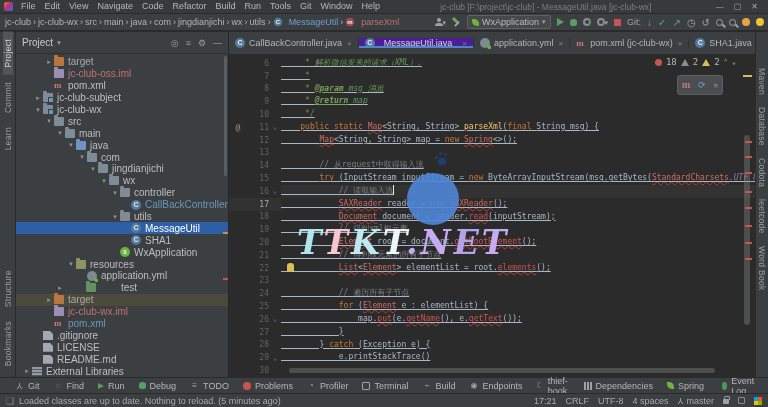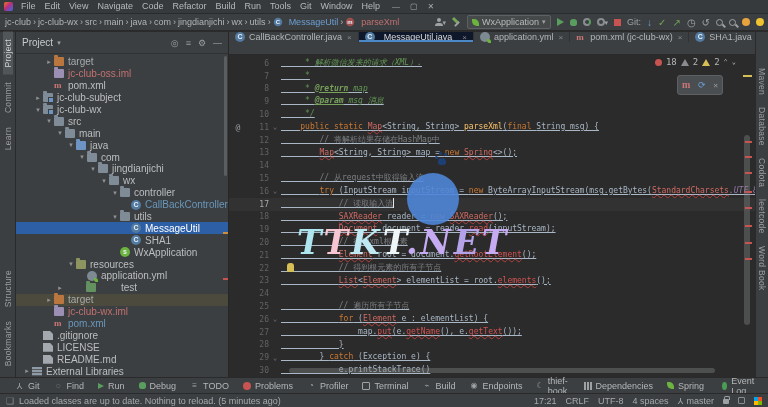--- a/index.html
+++ b/index.html
@@ -68,24 +68,24 @@
   .tic.jclass{background:#537aa0;} .tic.spring{background:#6db33f;}
   .tic.yml{background:#7d8a92;} .tic.yml::after{content:"";position:absolute;right:-1px;bottom:-1px;width:4px;height:4px;border-radius:0 70% 0 70%;background:#6db33f;}
   .tic.maven{background:none;color:#cb7676;font:bold 9px/9px "Liberation Serif",serif;} .tic.maven::before{display:none;}
   .tic.page{background:#a3a9ae;border-radius:0;clip-path:polygon(0 0,70% 0,100% 35%,100% 100%,0 100%);} .tic.page::before{display:none;}
   .tic.iml{background:#9b8fb3;}
   .tic.lib{background:repeating-linear-gradient(180deg,#8e9aa6 0 2px,#565a5e 2px 3px);border-radius:0;} .tic.lib::before{display:none;}
   #tree-scroll{position:absolute;right:1px;top:2px;width:3px;height:120px;background:#5a5e60;border-radius:2px;}
   .tree-tick{position:absolute;right:0;width:5px;height:2px;}
   
   #editorcol{flex:1;display:flex;flex-direction:column;min-width:0;}
-  #tabbar{height:23px;background:#3c3f41;border-bottom:1px solid #2a2a2a;display:flex;align-items:flex-start;overflow:hidden;}
+  #tabbar{height:23px;background:#3c3f41;border-bottom:1px solid #2a2a2a;display:flex;align-items:center;overflow:hidden;}
   .tab{display:flex;align-items:center;gap:4px;padding:0 6px;font-size:9px;color:#b4b6b8;border-right:1px solid #323232;position:relative;white-space:nowrap;}
   .tab .tic{margin:0;}
-  .tab.active{background:#0f172a;color:#d8dadc;gap:9px;}
+  .tab.active{background:#4c1d95;color:#d8dadc;gap:9px;}
   .tab.active::after{content:"";position:absolute;left:0;right:0;bottom:0;height:2px;background:#4a88c7;}
   .tab .x{color:#87898b;font-size:8px;margin-left:1px;}
   
   #editor{flex:1;position:relative;background:#2b2b2b;overflow:hidden;font-family:"DejaVu Sans Mono",monospace;}
   #codewrap{position:absolute;inset:0;display:flex;}
   #gutter{width:52px;flex:none;padding-top:2px;}
   .grow{height:12.8px;display:flex;align-items:center;justify-content:flex-end;font-size:8px;color:#606366;}
   .grow .num{width:26px;text-align:right;}
   .grow .extra{width:10px;text-align:center;color:#9b9da0;font-size:8px;}
   .grow .foldc{width:12px;color:#6e7072;font-size:7px;text-align:center;}
@@ -156,20 +156,21 @@
       <span class="menu-item">Navigate</span>
       <span class="menu-item">Code</span>
       <span class="menu-item">Refactor</span>
       <span class="menu-item">Build</span>
       <span class="menu-item">Run</span>
       <span class="menu-item">Tools</span>
       <span class="menu-item">Git</span>
       <span class="menu-item">Window</span>
       <span class="menu-item">Help</span>
     </div>
+  <div id="win-title">jc-club [F:\project\jc-club] - MessageUtil.java [jc-club-wx]</div>
   <div id="win-controls">
     <span>—</span>
     <span>▢</span>
     <span>✕</span>
   </div>
 </div>
 
 <div id="navbar">
   <div id="crumbs">
       <span class="crumb">
@@ -592,25 +593,24 @@
             </div>
             <div class="grow">
               <span class="extra"></span>
               <span class="num">30</span>
               <span class="foldc"></span>
             </div>
           </div>
         <div id="code">
             <div class="crow"><span class="t-d">     * 解析微信发来的请求（XML）.</span></div>
             <div class="crow"><span class="t-d">     *</span></div>
+            <div class="crow"><span class="t-d">     * </span><span class="t-g">@param</span><span class="t-d"> msg 消息</span></div>
             <div class="crow"><span class="t-d">     * </span><span class="t-g">@return</span><span class="t-d"> map</span></div>
-            <div class="crow"><span class="t-d">     * </span><span class="t-g">@param</span><span class="t-d"> msg 消息</span></div>
             <div class="crow"><span class="t-d">     */</span></div>
             <div class="crow"><span class="t-p">    </span><span class="t-k">public static </span><span class="t-t">Map</span><span class="t-p">&lt;String, String&gt; </span><span class="t-y">parseXml</span><span class="t-p">(</span><span class="t-k">final </span><span class="t-p">String msg) {</span></div>
-            <div class="crow"><span class="t-c">        // 将解析结果存储在HashMap中</span></div>
             <div class="crow"><span class="t-p">        </span><span class="t-t">Map</span><span class="t-p">&lt;String, String&gt; map = </span><span class="t-k">new </span><span class="t-t">Spring</span><span class="t-p">&lt;&gt;();</span></div>
             <div class="crow"></div>
             <div class="crow"><span class="t-c">        // 从request中取得输入流</span></div>
             <div class="crow"><span class="t-p">        </span><span class="t-k">try</span><span class="t-p"> (InputStream inputStream = </span><span class="t-k">new </span><span class="t-p">ByteArrayInputStream(msg.getBytes(</span><span class="t-t">StandardCharsets</span><span class="t-f">.UTF_8</span></div>
             <div class="crow cur"><span class="t-c">            // 读取输入流</span><span class="caret"></span></div>
             <div class="crow"><span class="t-p">            </span><span class="t-t">SAXReader</span><span class="t-p"> reader = </span><span class="t-k">new </span><span class="t-t">SAXReader</span><span class="t-p">();</span></div>
             <div class="crow"><span class="t-p">            </span><span class="t-t">Document</span><span class="t-p"> document = reader.</span><span class="t-m">read</span><span class="t-p">(inputStream);</span></div>
             <div class="crow"><span class="t-c">            // 得到xml根元素</span></div>
             <div class="crow"><span class="t-p">            </span><span class="t-t">Element</span><span class="t-p"> root = document.</span><span class="t-m">getRootElement</span><span class="t-p">();</span></div>
             <div class="crow"><span class="t-c">            // 得到根元素的所有子节点</span></div>

